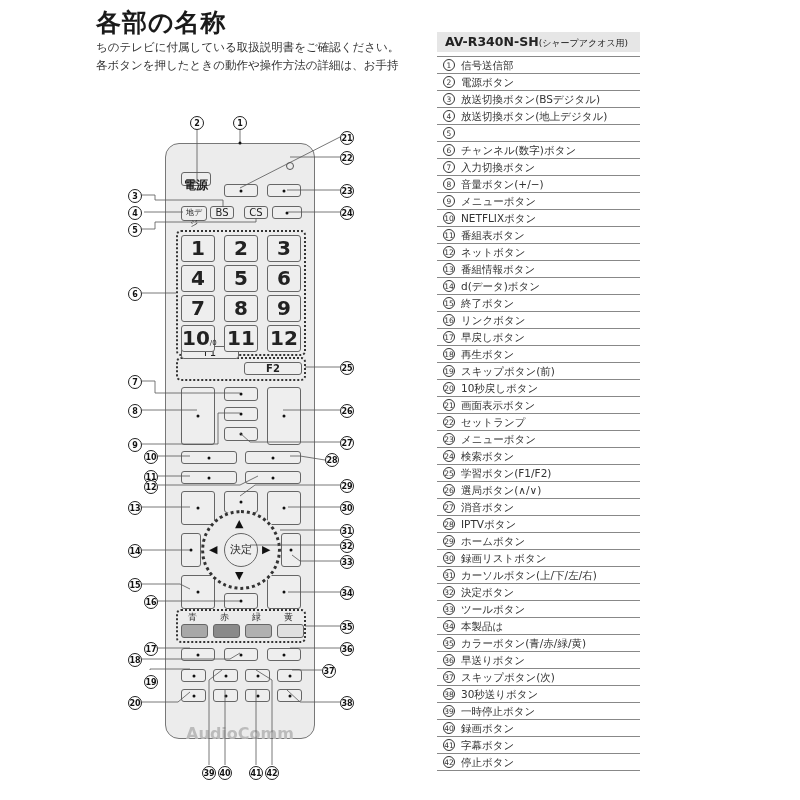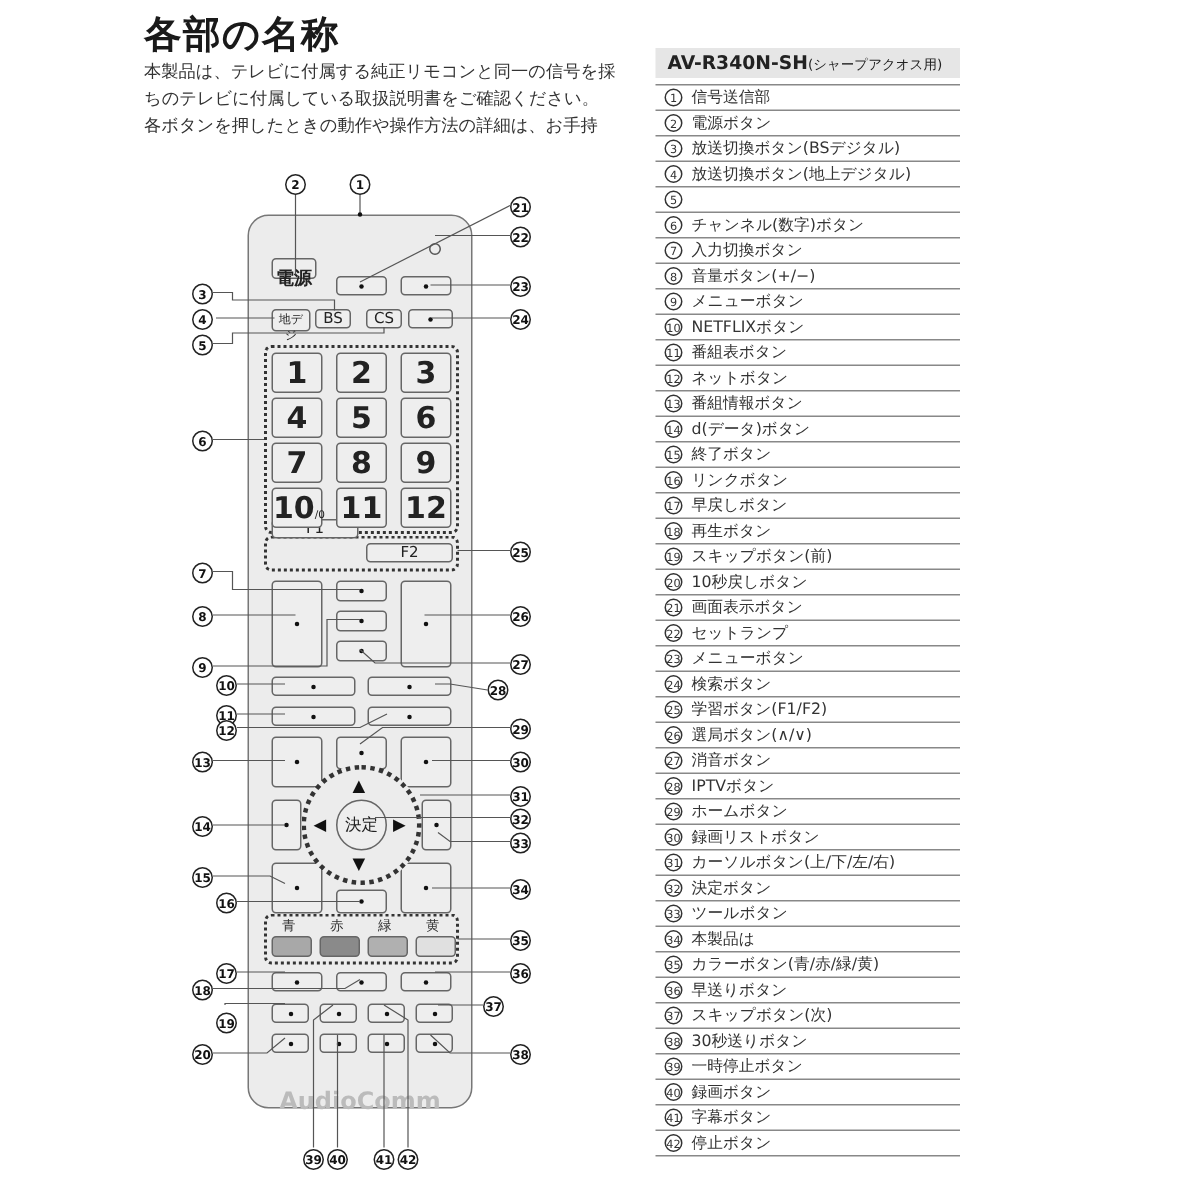--- a/index.html
+++ b/index.html
@@ -35,21 +35,20 @@
   
   .co { position:absolute; width:14px; height:14px; border:1px solid #222; border-radius:50%; background:#fff;
         font-size:8px; line-height:13px; text-align:center; box-sizing:border-box; color:#111; font-weight:bold; }
   svg.lines { position:absolute; left:0; top:0; }
 </style>
 </head>
 <body>
 
 <div class="title">各部の名称</div>
 <div class="intro">
-  <div>本製品は、テレビに付属する純正リモコンと同一の信号を採</div>
   <div>ちのテレビに付属している取扱説明書をご確認ください。</div>
   <div>各ボタンを押したときの動作や操作方法の詳細は、お手持</div>
 </div>
 
 <div class="model"><span>AV-R340N-SH</span><small>(シャープアクオス用)</small></div>
 <div class="tbl" id="tbl">
     <div class="row">
       <span class="n">1</span>
       <span>信号送信部</span>
     </div>
@@ -227,21 +226,21 @@
   <div class="btn" style="left:15px;top:62px;width:26px;height:15px;font-size:8px;line-height:11px;">地デジ</div>
   <div class="btn" style="left:44px;top:62px;width:24px;height:13px;line-height:11px;">BS</div>
   <div class="btn" style="left:78px;top:62px;width:24px;height:13px;line-height:11px;">CS</div>
   <div class="btn dot" style="left:106px;top:62px;width:30px;height:13px;"></div>
 
   <div class="dotted" style="left:10px;top:86px;width:130px;height:126px;"></div>
   <div id="numpad"></div>
 
   <div class="dotted" style="left:10px;top:213px;width:130px;height:24px;"></div>
   <div class="btn" style="left:15px;top:202px;width:58px;height:13px;line-height:11px;">F1</div>
-  <div class="btn" style="left:78px;top:218px;width:58px;height:13px;line-height:11px;">F2</div>
+  <div class="btn" style="left:78px;top:218px;width:58px;height:13px;line-height:11px;font-weight:bold;">F2</div>
 
   <div class="btn dot" style="left:15px;top:243px;width:34px;height:58px;"></div>
   <div class="btn dot" style="left:58px;top:243px;width:34px;height:14px;"></div>
   <div class="btn dot" style="left:58px;top:263px;width:34px;height:14px;"></div>
   <div class="btn dot" style="left:58px;top:283px;width:34px;height:14px;"></div>
   <div class="btn dot" style="left:101px;top:243px;width:34px;height:58px;"></div>
 
   <div class="btn dot" style="left:15px;top:307px;width:56px;height:13px;"></div>
   <div class="btn dot" style="left:79px;top:307px;width:56px;height:13px;"></div>
   <div class="btn dot" style="left:15px;top:327px;width:56px;height:13px;"></div>

